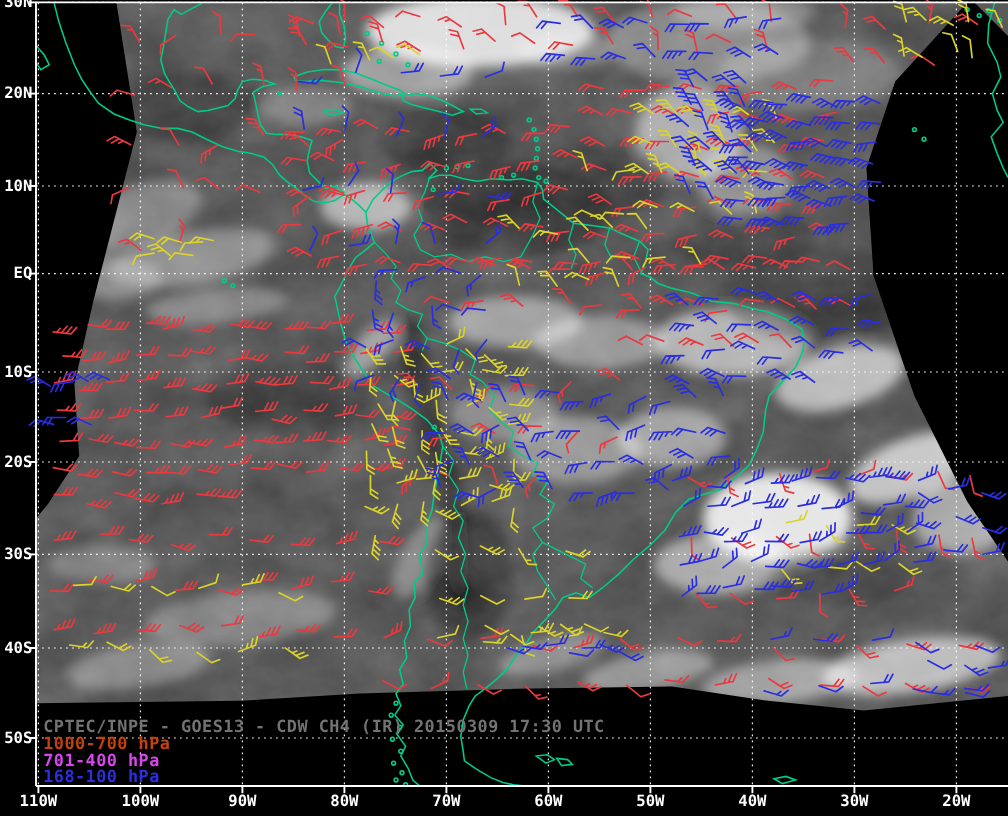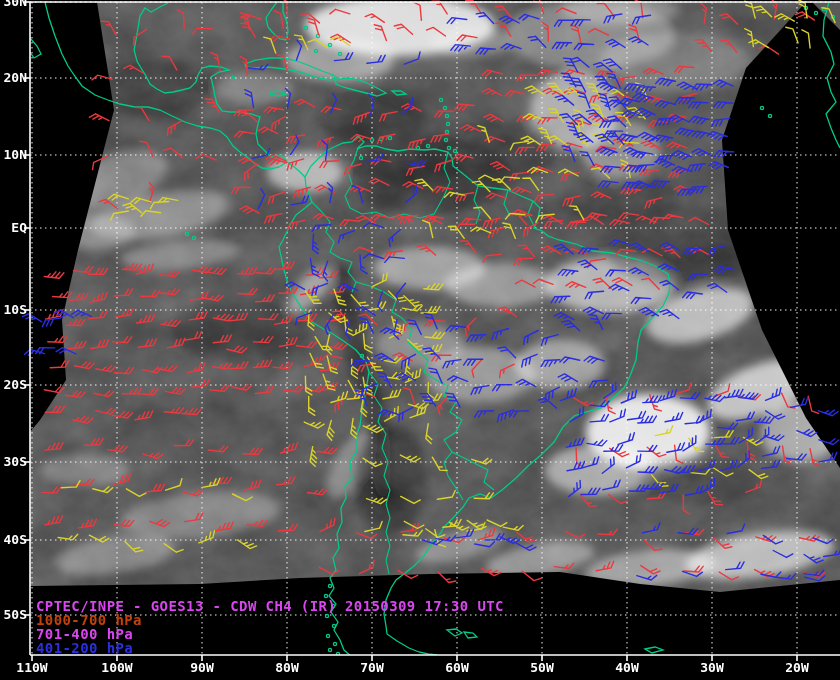--- a/index.html
+++ b/index.html
@@ -1086,17 +1086,17 @@
         <text x="27" y="82" text-anchor="end">20N</text>
         <text x="27" y="159" text-anchor="end">10N</text>
         <text x="27" y="232" text-anchor="end">EQ</text>
         <text x="27" y="314" text-anchor="end">10S</text>
         <text x="27" y="389" text-anchor="end">20S</text>
         <text x="27" y="466" text-anchor="end">30S</text>
         <text x="27" y="544" text-anchor="end">40S</text>
         <text x="27" y="619" text-anchor="end">50S</text>
       </g>
     </svg>
-  <div class="ovl" id="title-ovl" style="left:36px;top:599px;color:#d946ef;">CPTEC/INPE - GOES13 - CDW CH4 (IR) 20150309 17:30 UTC</div>
+  <div class="ovl" id="title-ovl" style="left:36px;top:599px;color:#737373;">CPTEC/INPE - GOES13 - CDW CH4 (IR) 20150309 17:30 UTC</div>
   <div class="ovl" id="leg0" style="left: 36px; top: 613px; color: #c2410c;">1000-700 hPa</div>
   <div class="ovl" id="leg1" style="left: 36px; top: 627px; color: #d946ef;">701-400 hPa</div>
-  <div class="ovl" id="leg2" style="left: 36px; top: 641px; color: rgb(43, 47, 224);">401-200 hPa</div>
+  <div class="ovl" id="leg2" style="left: 36px; top: 641px; color: rgb(43, 47, 224);">168-100 hPa</div>
 </div>
 
 </body></html>

